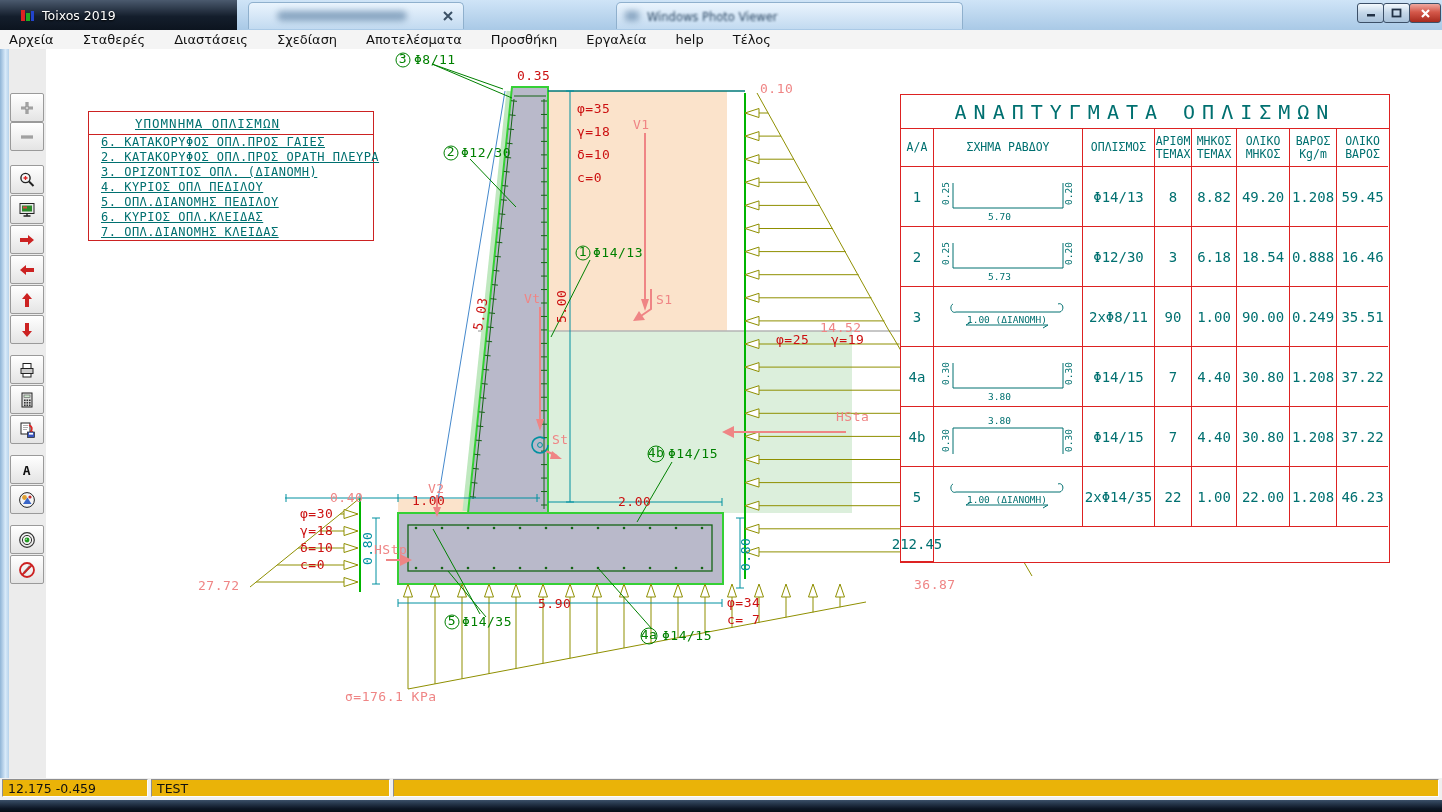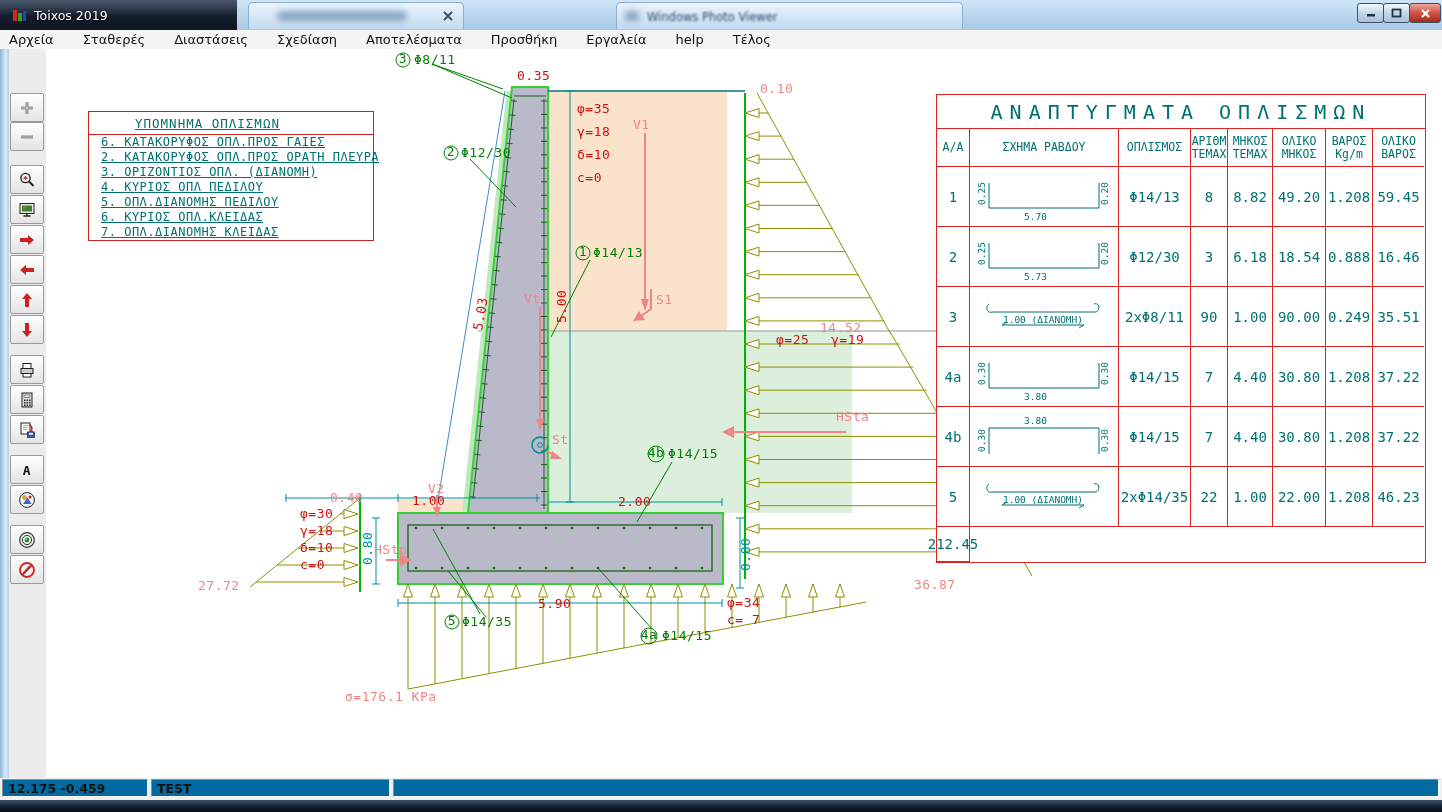--- a/index.html
+++ b/index.html
@@ -3,21 +3,21 @@
 <meta charset="utf-8">
 <style>
   html,body{margin:0;padding:0;background:#9ab8d2;}
   #stage{position:relative;width:1442px;height:812px;overflow:hidden;background:#fff;
          font-family:"DejaVu Sans",sans-serif;}
   
   #topbar{position:absolute;left:0;top:0;width:1442px;height:30px;
           background:linear-gradient(#cfe4f7,#a9c9e6);}
   #apptitle{position:absolute;left:0;top:0;width:237px;height:30px;
             background:linear-gradient(#4b5a6e,#141e2c 55%,#0c141f);display:flex;align-items:center;gap:7px;
-            padding-left:12px;box-sizing:border-box;}
+            padding-left:20px;box-sizing:border-box;}
   #apptitle .t{color:#fff;font-size:12.5px;text-shadow:0 1px 2px #000;}
   .bgtab{position:absolute;top:2px;height:26px;border:1px solid #8fb0cd;border-bottom:none;
          border-radius:5px 5px 0 0;background:linear-gradient(#eaf4fd,#c2daf0);}
   .smudge{position:absolute;top:8px;height:10px;border-radius:5px;background:#6e8faf;filter:blur(3px);opacity:.75;}
   .blurtext{position:absolute;top:7px;font-size:11.5px;color:#2e4a66;filter:blur(1.3px);white-space:nowrap;} 
   .ctl{position:absolute;top:3px;height:18px;border:1px solid #3c5068;border-radius:3px;
        background:linear-gradient(#f4fafe,#c3d6e8 50%,#a9c2da);display:flex;align-items:center;justify-content:center;}
   .ctl.close{background:linear-gradient(#f0a8a0,#d4584a 45%,#a82a1e);}
   
   #menubar{position:absolute;left:0;top:30px;width:1442px;height:19px;background:#f4f4f4;
@@ -34,37 +34,37 @@
   #canvas{position:absolute;left:46px;top:49px;width:1396px;height:729px;background:#fff;}
   svg text{font-family:"DejaVu Sans Mono",monospace;font-size:13px;letter-spacing:0.5px;}
   .tred{fill:#cc1111;} .tpink{fill:#ef8585;} .tgrn{fill:#008000;} .tteal{fill:#0090a0;}
   
   #legend{position:absolute;left:42px;top:62px;width:284px;height:128px;border:1px solid #cc2222;
           color:#007070;font-family:"DejaVu Sans Mono",monospace;text-decoration:underline;}
   #legend .hd{height:22px;line-height:23px;padding-left:46px;font-size:12.5px;border-bottom:1px solid #cc2222;letter-spacing:1px;}
   #legend .it{font-size:12px;line-height:15px;padding-left:12px;white-space:nowrap;letter-spacing:0.5px;}
   
   #rtable{position:absolute;left:854px;top:45px;width:488px;border:1px solid #dd2222;background:#fff;
-          color:#007070;font-family:"DejaVu Sans Mono",monospace;margin-left:36px;}
+          color:#007070;font-family:"DejaVu Sans Mono",monospace;}
   #rtable .title{height:33px;border-bottom:1px solid #dd2222;display:flex;align-items:center;justify-content:center;
           font-size:20px;letter-spacing:7px;}
   #rtable .grid{display:grid;grid-template-columns:33px 149px 72px 37px 45px 53px 47px 51px;}
   #rtable .c{border-right:1px solid #dd2222;border-bottom:1px solid #dd2222;display:flex;align-items:center;
           justify-content:center;text-align:center;}
   #rtable .c:nth-child(8n){border-right:none;}
   #rtable .hc{height:37px;font-size:11.5px;white-space:pre-line;line-height:13px;}
   #rtable .dc{height:59px;font-size:14px;}
   #rtable .tot{height:34px;font-size:13px;letter-spacing:2px;grid-column:1/8;border-right:1px solid #dd2222;}
   #rtable .totv{height:34px;font-size:14px;}
   #rtable svg text{font-size:9.5px;letter-spacing:0;fill:#007070;}
   
   #statusbar{position:absolute;left:0;top:778px;width:1442px;height:22px;background:#f0f0f0;}
-  .panel{position:absolute;top:1px;height:18px;background:#0369a1;border:1px solid;
+  .panel{position:absolute;top:1px;height:18px;background:#eab308;border:1px solid;
          border-color:#8e8e8e #fdfdfd #fdfdfd #8e8e8e;font-size:12.5px;color:#111;
-         display:flex;align-items:center;padding-left:5px;box-sizing:border-box;font-weight:bold;}
+         display:flex;align-items:center;padding-left:5px;box-sizing:border-box;}
   #bottomstrip{position:absolute;left:0;top:800px;width:1442px;height:12px;
          background:linear-gradient(#3a4f68,#0d1726 70%,#060d16);}
 </style>
 </head>
 <body>
 
 <div id="stage">
 
   <div id="topbar">
     <div class="bgtab" style="left:248px;width:214px;">

